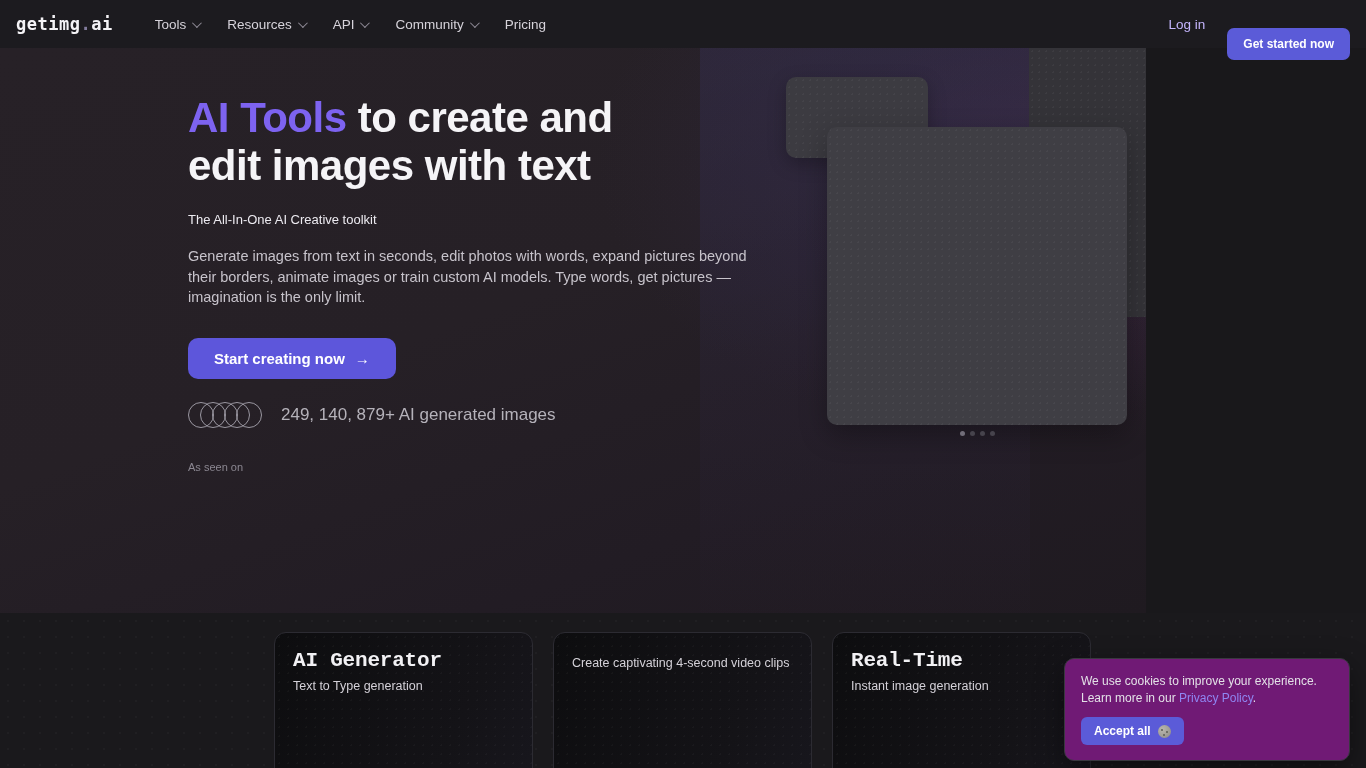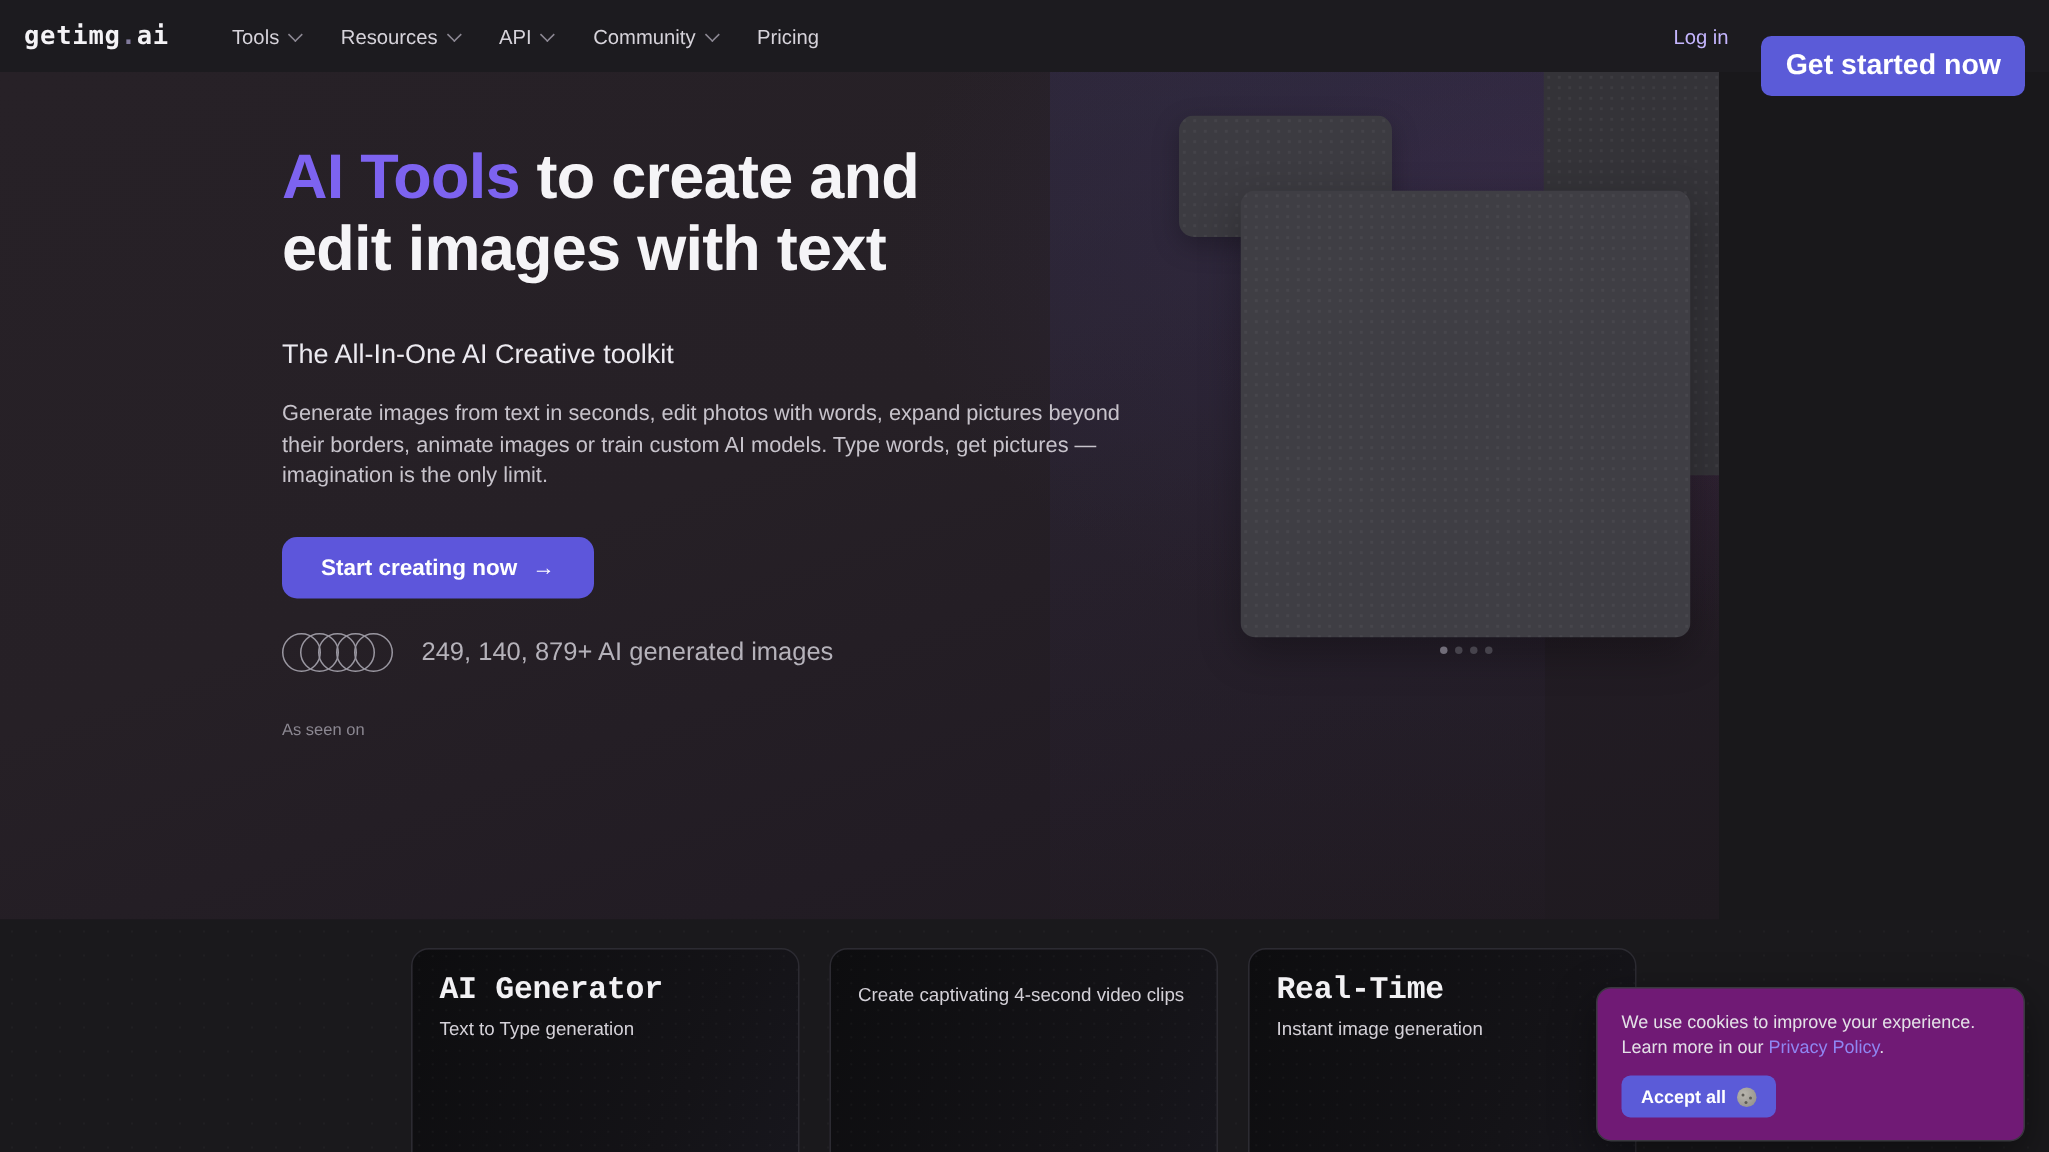--- a/index.html
+++ b/index.html
@@ -35,21 +35,21 @@
   .chev {
     width: 7px; height: 7px; display: inline-block;
     border-right: 1.5px solid #8e8a95;
     border-bottom: 1.5px solid #8e8a95;
     transform: rotate(45deg) translateY(-2px);
   }
   .nav-right { margin-left: auto; display: flex; align-items: center; gap: 18px; }
   .login { color: #c4b5fd; font-size: 13.5px; cursor: pointer; padding: 6px 4px; }
   .btn-cta {
     background: #5b5bd8; color: #ffffff;
-    font-size: 19px; font-weight: bold;
+    font-size: 12px; font-weight: bold;
     border: none; border-radius: 7px;
     padding: 9px 16px; cursor: pointer;
     font-family: "Liberation Sans", sans-serif;
     margin-top: 40px;
   }
 
   
   .hero {
     position: absolute; left: 0; top: 48px;
     width: 1146px; height: 565px;
@@ -85,22 +85,22 @@
 
   .hero-content { position: absolute; left: 188px; top: 0; width: 600px; }
   .hero-title {
     margin-top: 46px;
     width: 505px;
     font-size: 42px; line-height: 48px; font-weight: bold;
     color: #f5f4f7; letter-spacing: -0.5px;
   }
   .hero-title .hl { color: #7d63f0; }
   .hero-subtitle {
-    margin-top: 36px;
-    font-size: 18px; color: #eceaf0; font-weight: normal;
+    margin-top: 22px;
+    font-size: 13px; color: #eceaf0; font-weight: normal;
   }
   .hero-desc {
     margin-top: 19px;
     width: 568px;
     font-size: 14.5px; line-height: 20.5px; color: #c7c3cb;
   }
   .btn-start {
     margin-top: 30px;
     display: inline-flex; align-items: center; gap: 10px;
     background: #5d56db; color: #ffffff;

